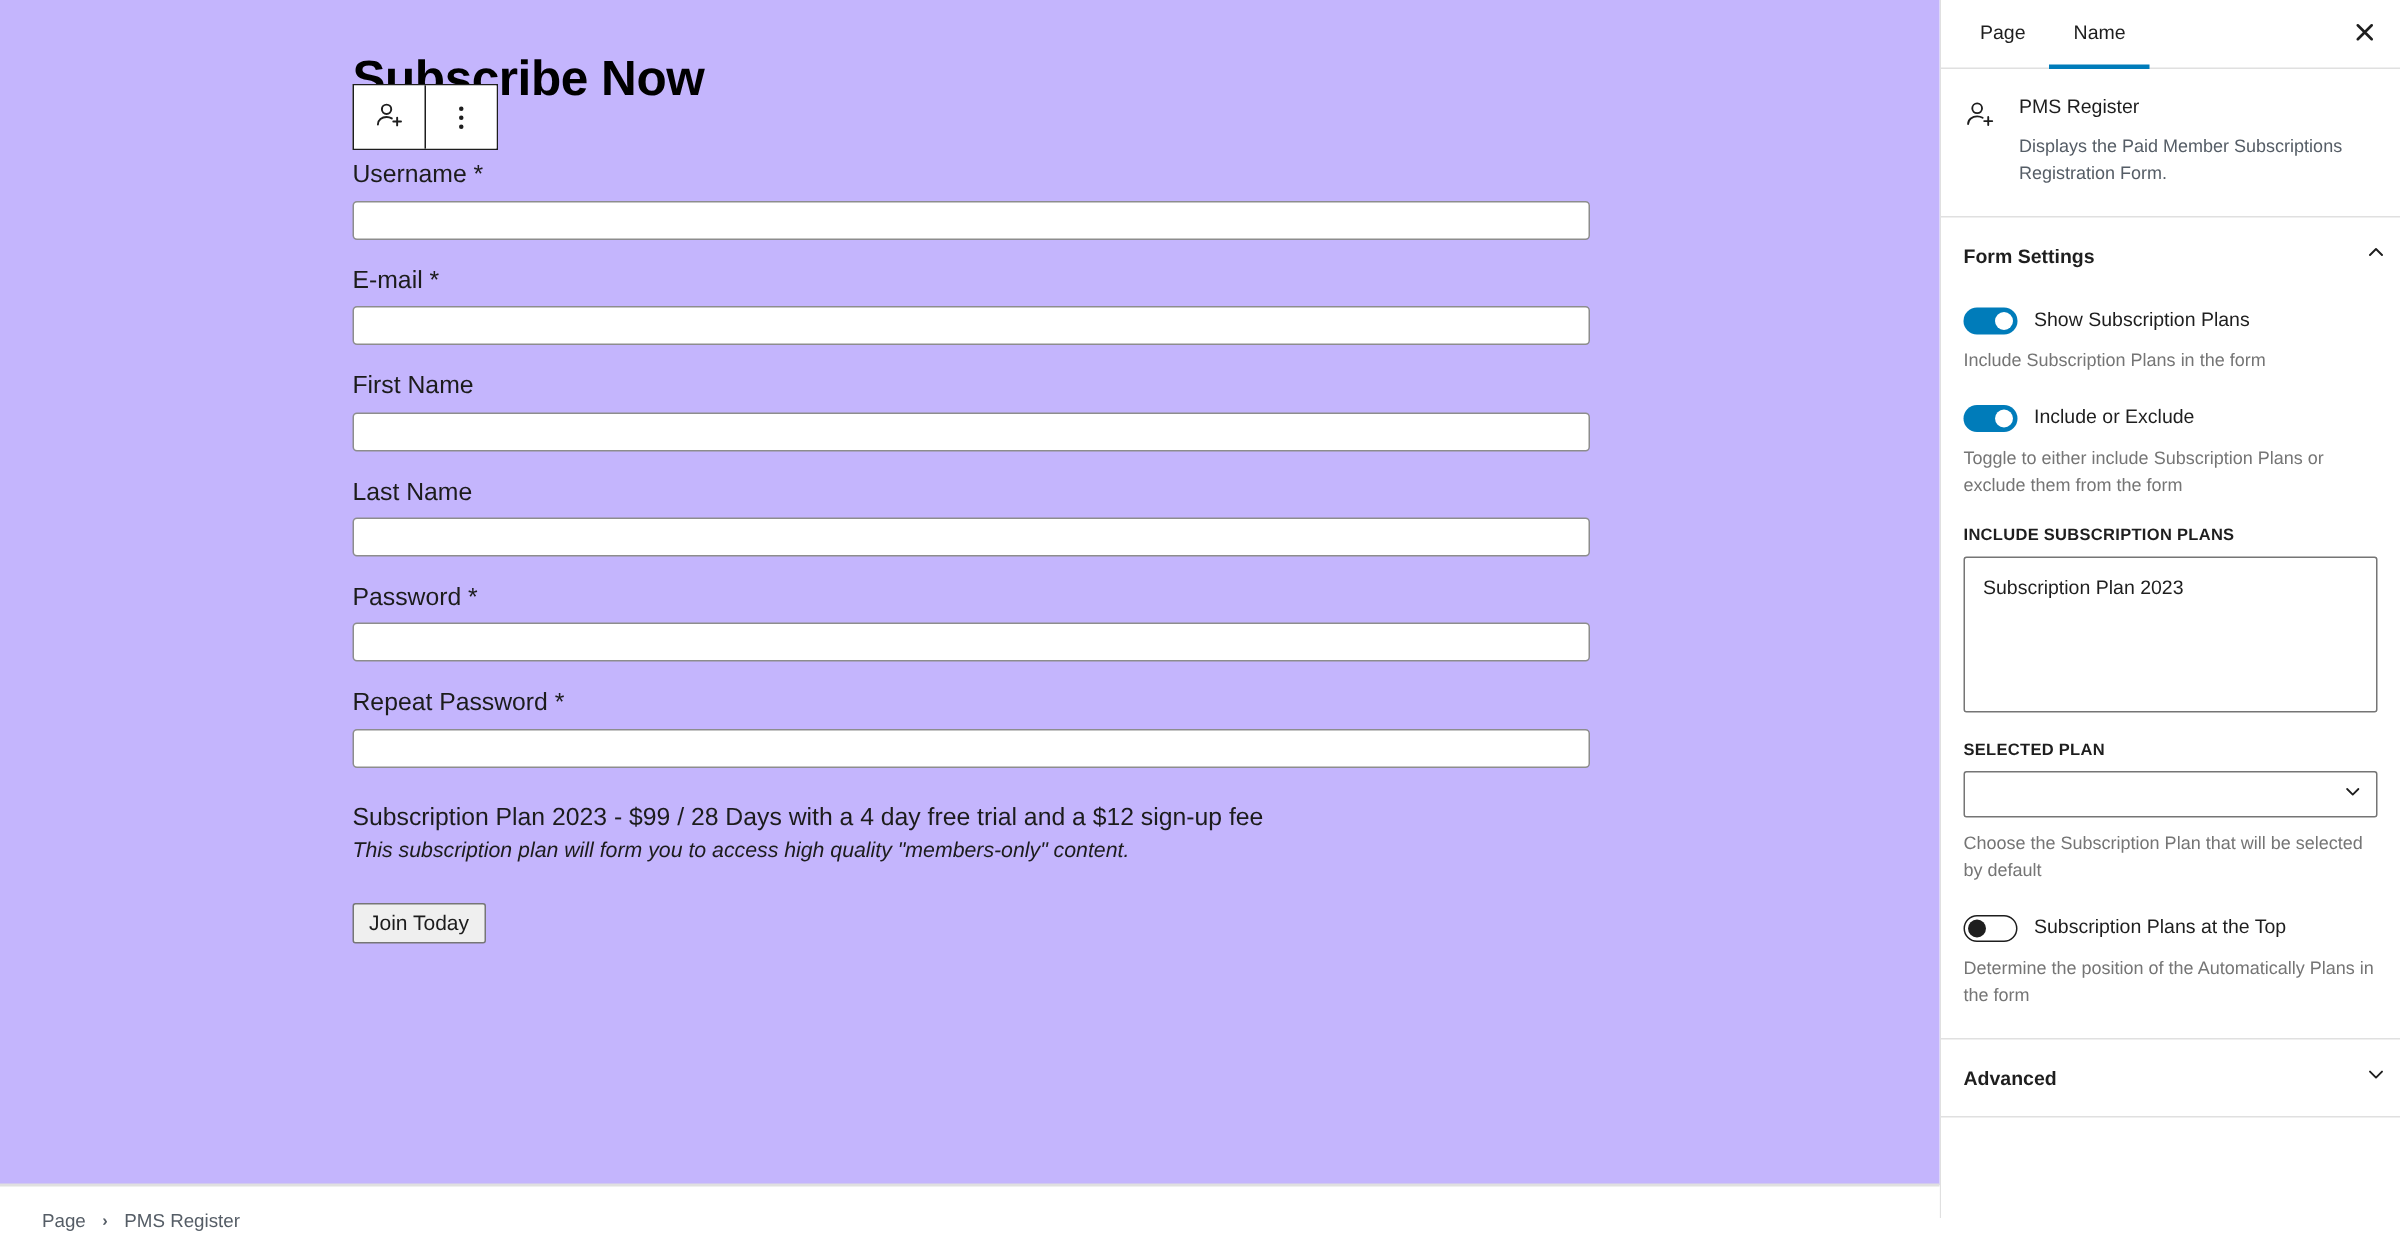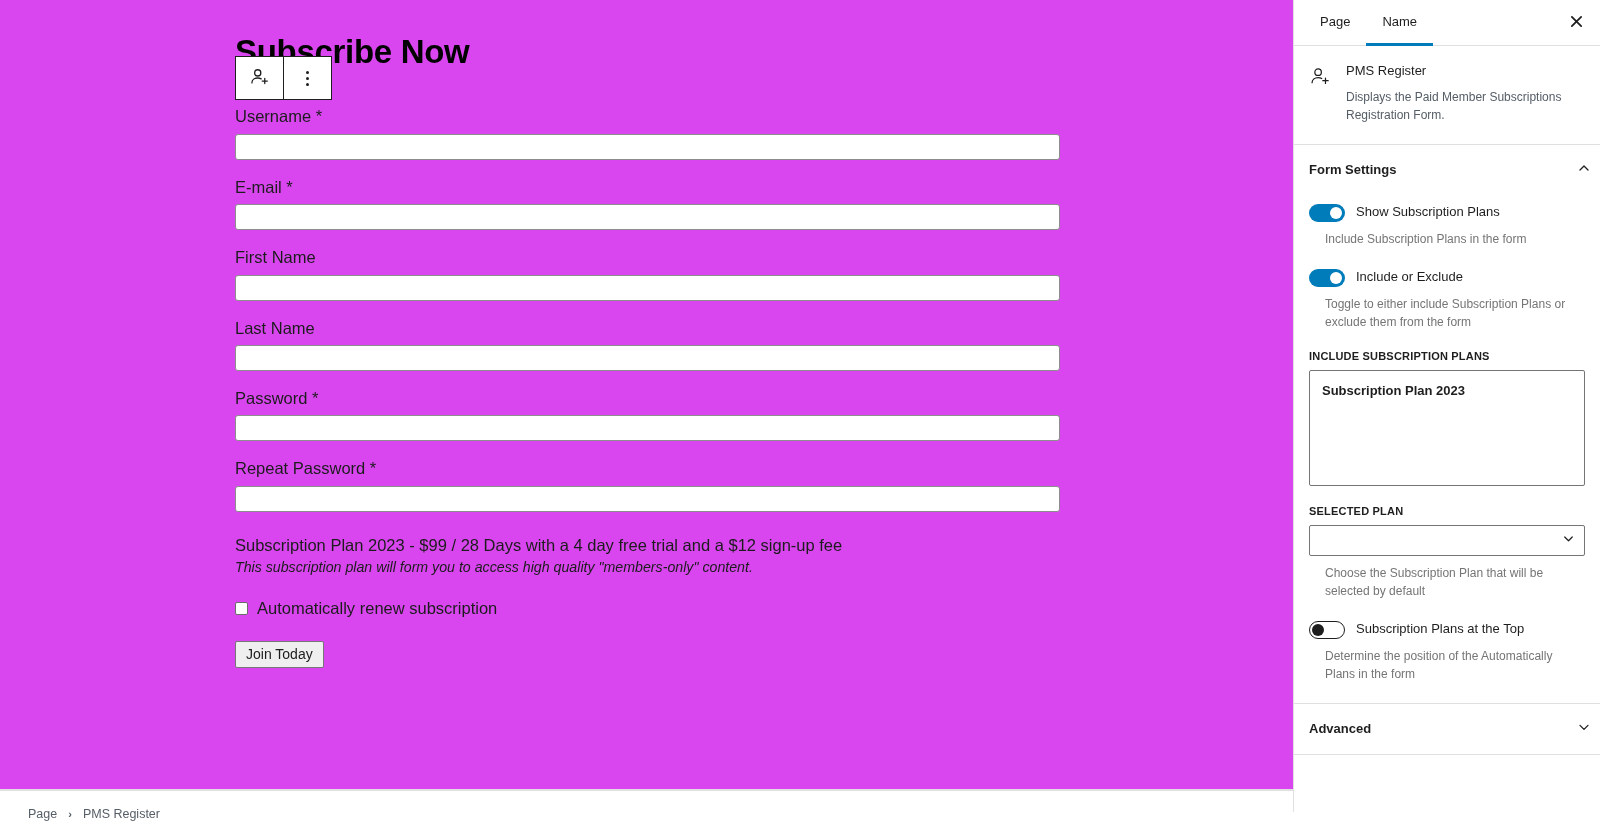--- a/index.html
+++ b/index.html
@@ -23,21 +23,21 @@
     width: 1293px;
     height: 838px;
     display: flex;
     flex-direction: column;
     background: #ffffff;
   }
   .canvas {
     position: relative;
     flex: 0 0 790px;
     height: 790px;
-    background: #d946ef;
+    background: #c4b5fd;
     border-bottom: 1px solid #e0e0e0;
     overflow: hidden;
   }
   .content-col {
     position: absolute;
     left: 235px;
     top: 0px;
     width: 825px;
   }
 
@@ -300,42 +300,40 @@
   .toggle-label {
     font-size: 13px;
     color: #1e1e1e;
   }
   .help-text {
     font-size: 12px;
     color: #757575;
     line-height: 1.5;
     margin-top: 8px;
     margin-bottom: 2px;
-    margin-left: 16px;
   }
 
   .field-caps-label {
     font-size: 11px;
     font-weight: bold;
     text-transform: uppercase;
     color: #1e1e1e;
     letter-spacing: 0.2px;
     margin-top: 19px;
     margin-bottom: 8px;
     display: block;
   }
   .multiselect {
     width: 100%;
-    height: 116px;
+    height: 104px;
     border: 1px solid #757575;
     border-radius: 2px;
     background: #ffffff;
     padding: 8px 0 0 0;
     overflow: auto;
-    font-weight: bold;
   }
   .ms-option {
     font-size: 13px;
     color: #1e1e1e;
     padding: 2px 12px;
     cursor: pointer;
     line-height: 1.5;
   }
   .select-box {
     width: 100%;
@@ -395,24 +393,20 @@
           <div class="field">
             <label class="field-label"><span>Repeat Password</span> <span class="req">*</span></label>
             <input class="field-input" type="password" value="" style="">
           </div>
 
           <div class="plan-block">
             <div class="plan-title">Subscription Plan 2023 - $99 / 28 Days with a 4 day free trial and a $12 sign-up fee</div>
             <div class="plan-desc">This subscription plan will form you to access high quality "members-only" content.</div>
           </div>
 
-          <div class="renew-row">
-            <input type="checkbox" class="renew-box" style="">
-            <span class="renew-label">Automatically renew subscription</span>
-          </div>
 
           <button class="submit-btn">Join Today</button>
         </div>
       </div>
 
       <div class="block-toolbar">
         <button class="tb-btn">
           <span>
             <svg width="22" height="22" viewBox="0 0 24 24" fill="none" stroke="#1e1e1e" stroke-width="1.4" stroke-linecap="round" stroke-linejoin="round">
               <circle cx="9.5" cy="7.5" r="3.4"></circle>

